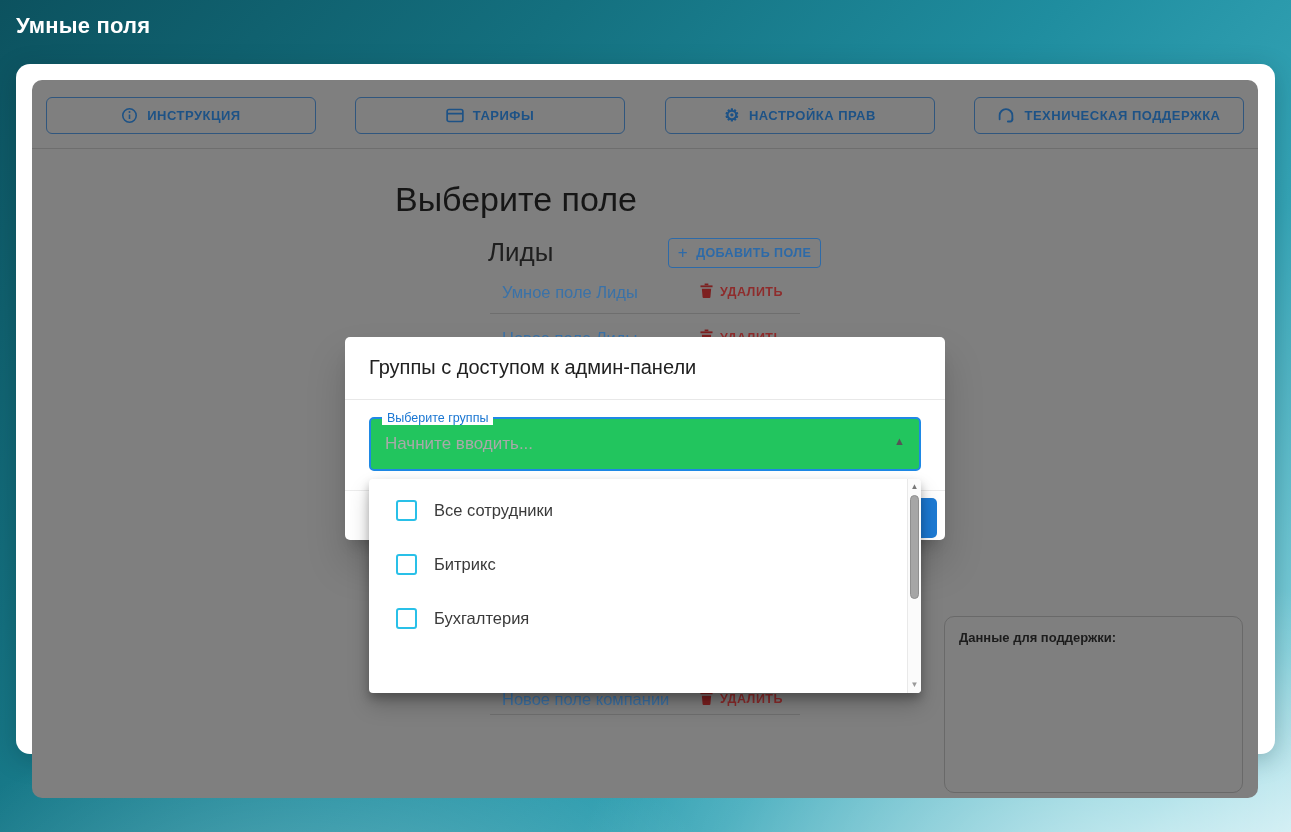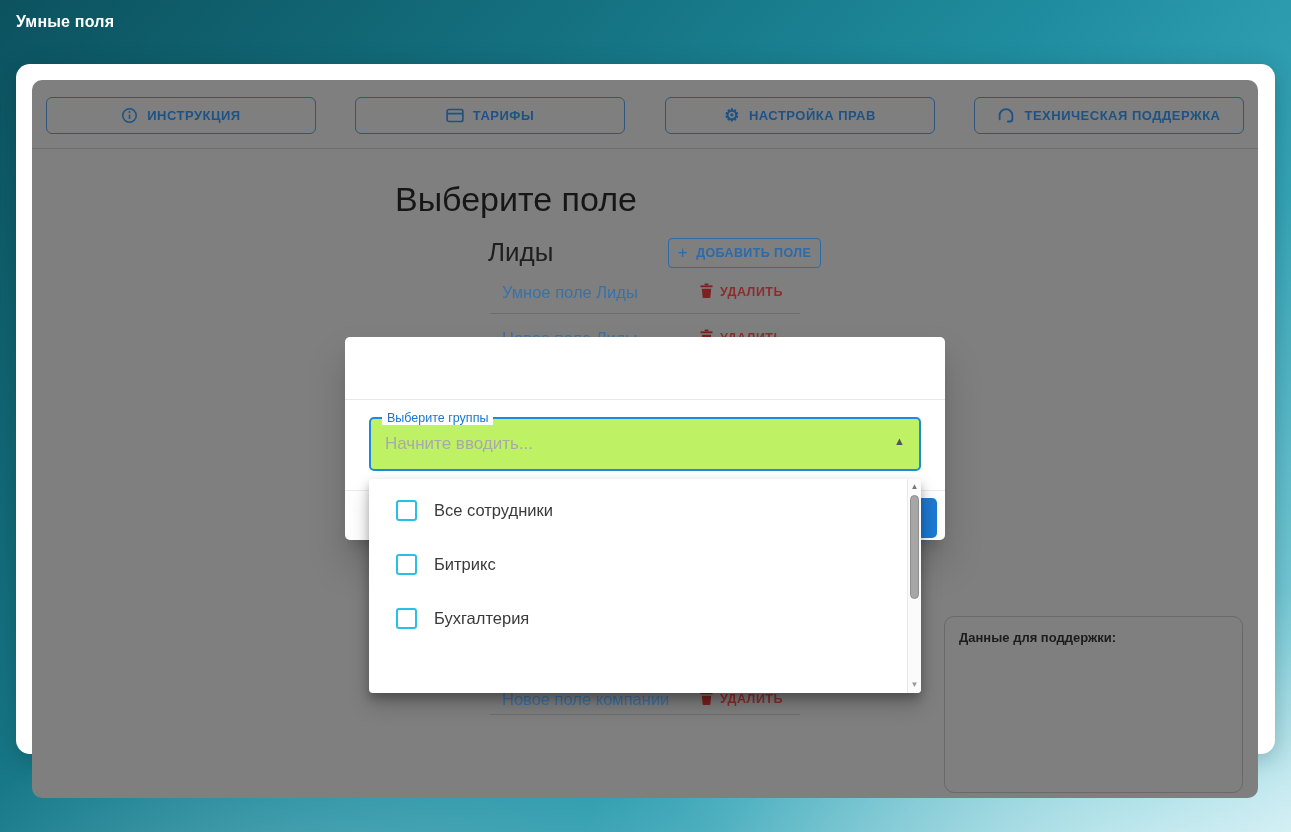--- a/index.html
+++ b/index.html
@@ -9,21 +9,21 @@
   .viewport {
     position:relative; width:1291px; height:832px; overflow:hidden;
     background:
       radial-gradient(900px 460px at 88% 104%, rgba(255,255,255,.55), rgba(255,255,255,0) 62%),
       radial-gradient(700px 380px at 25% 112%, rgba(255,255,255,.28), rgba(255,255,255,0) 60%),
       linear-gradient(132deg, #0c525f 0%, #14707f 28%, #1f8d9f 52%, #35a5b7 72%, #7ecfdb 92%, #b9e6ee 100%);
   }
 
   .page-title {
     position:absolute; left:16px; top:13px;
-    color:#ffffff; font-size:16px; font-weight:700; letter-spacing:.2px;
+    color:#ffffff; font-size:22px; font-weight:700; letter-spacing:.2px;
   }
 
   .card {
     position:absolute; left:16px; top:64px; width:1259px; height:690px;
     background:#ffffff; border-radius:14px;
     box-shadow:0 6px 24px rgba(0,30,40,.25);
   }
 
   
   .panel {
@@ -88,21 +88,21 @@
   }
   .modal-title {
     position:absolute; left:24px; top:19px;
     font-size:20px; font-weight:500; color:#212121;
   }
   .modal-divider { position:absolute; left:0; top:62px; width:600px; height:1px; background:#e8e8e8; }
   .modal-divider2 { position:absolute; left:0; top:153px; width:600px; height:1px; background:#ececec; }
 
   .outlined-field {
     position:absolute; left:24px; top:80px; width:552px; height:54px;
-    border:2px solid #1e88e5; border-radius:5px; background:#bef264;
+    border:2px solid #1e88e5; border-radius:5px; background:#22c55e;
   }
   .outlined-label {
     position:absolute; left:11px; top:-8px; padding:0 5px; background:#ffffff;
     color:#1976d2; font-size:12.5px;
   }
   .outlined-field input {
     position:absolute; left:0; top:0; width:100%; height:100%;
     border:none; outline:none; background:transparent;
     padding:0 40px 0 14px; font-family:"Liberation Sans",sans-serif;
     font-size:17px; color:#333;
@@ -250,20 +250,21 @@
       <div class="row-divider" style="top:634px"></div>
 
       <div class="support-box">
         <div class="sb-title">Данные для поддержки:</div>
       </div>
 
     </div>
   </div>
 
   <div class="modal">
+    <div class="modal-title">Группы с доступом к админ-панели</div>
     <div class="modal-divider"></div>
 
     <div class="outlined-field">
       <span class="outlined-label">Выберите группы</span>
       <input type="text" placeholder="Начните вводить..." style="">
       <span class="dropup-arrow">▲</span>
     </div>
 
     <div class="modal-divider2"></div>
     <button class="modal-primary-btn"></button>

